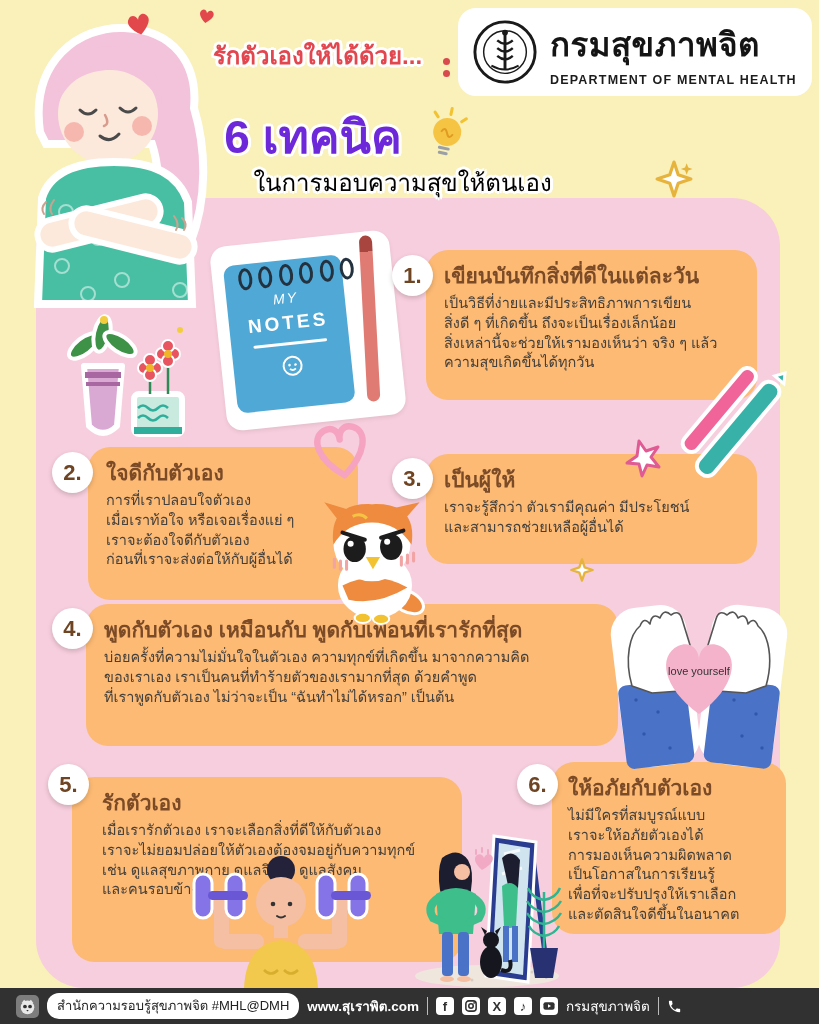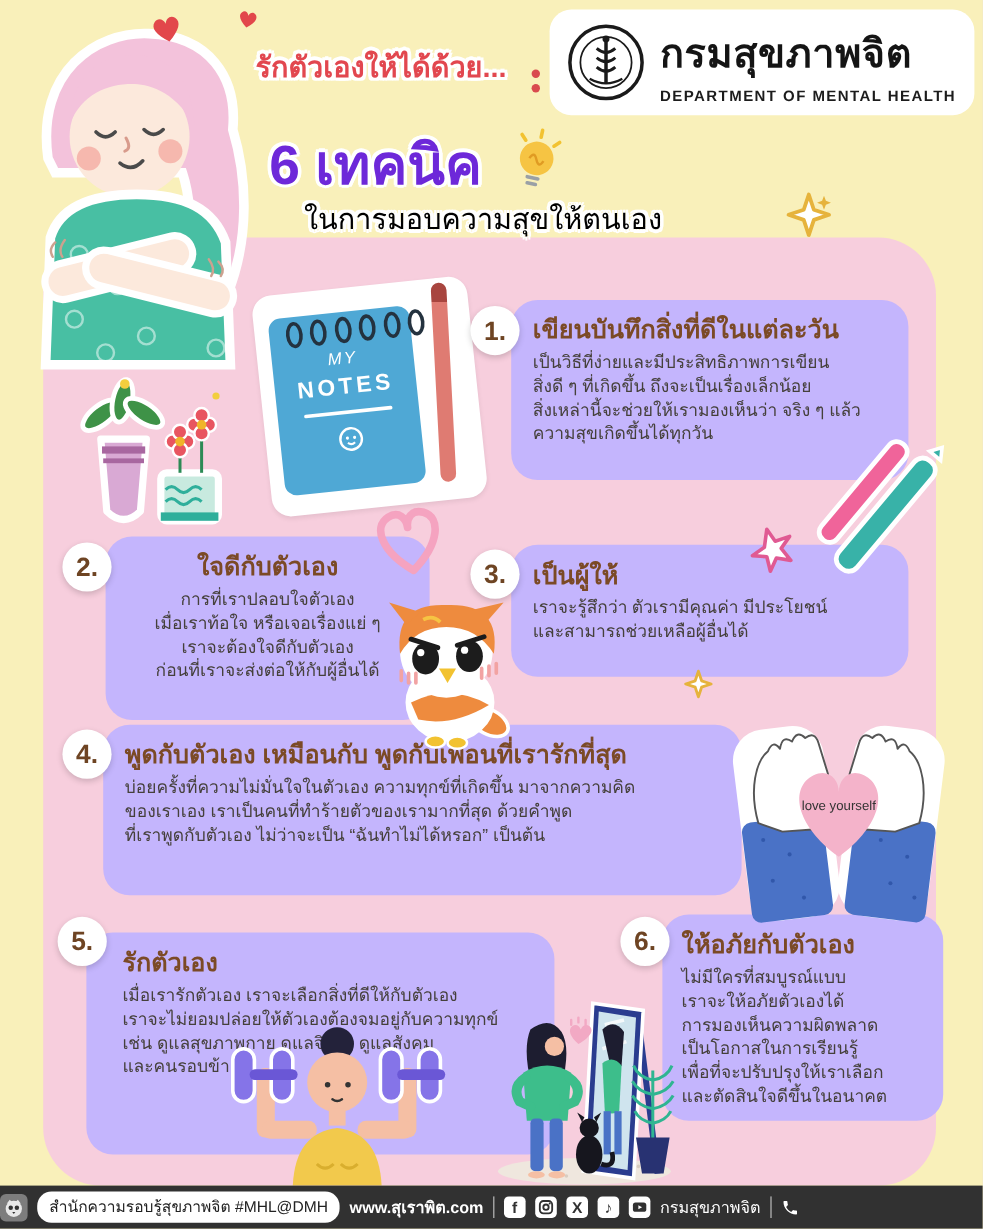--- a/index.html
+++ b/index.html
@@ -23,29 +23,29 @@
     color:#6d28d9; z-index:11; }
   .title3 { left:150px; top:163px; width:505px; text-align:center; font-size:24px; font-weight:normal;
     color:#000000; z-index:11; }
   .decor-dots { left:443px; top:58px; z-index:11; }
   .decor-dots i { display:block; width:7px; height:7px; border-radius:50%; background:#D94A4E; margin-bottom:5px; }
 
   
   .pink-panel { left:36px; top:198px; width:744px; height:790px; background:#F7CEDD; border-radius:48px; z-index:1; }
 
   
-  .card { position:absolute; background:#c4b5fd; border-radius:22px; z-index:3; }
+  .card { position:absolute; background:#fdba74; border-radius:22px; z-index:3; }
   .card .c-title { color:#7B4A26; font-weight:bold; font-size:21px; padding:13px 18px 0; line-height:1.25; }
   .card .c-body { color:#45403B; font-size:14.5px; line-height:1.36; padding:5px 18px 10px; white-space:pre-line; }
   .num { position:absolute; width:41px; height:41px; border-radius:50%; background:#fff; color:#6E4423;
     font-weight:bold; font-size:22px; display:flex; align-items:center; justify-content:center;
     box-shadow:0 2px 5px rgba(0,0,0,.18); z-index:6; }
 
   .card1 { left:426px; top:250px; width:331px; height:150px; }
-  .card2 { left:88px;  top:447px; width:270px; height:153px;text-align:center; }
+  .card2 { left:88px;  top:447px; width:270px; height:153px; }
   .card3 { left:426px; top:454px; width:331px; height:110px;font-family:Liberation Serif, serif; }
   .card4 { left:86px;  top:604px; width:532px; height:142px; }
   .card5 { left:72px;  top:762px; width:390px; height:185px;margin-top:15px; }
   .card5 .c-title { padding-left:30px; }
   .card5 .c-body  { padding-left:30px; }
   .card6 { left:552px; top:762px; width:234px; height:172px; }
   .card6 .c-title { padding:13px 14px 0 16px; }
   .card6 .c-body  { padding:5px 10px 10px 16px; }
 
   
@@ -56,21 +56,21 @@
   .nb-rings i { width:14px; height:22px; border:3px solid #24323F; border-radius:50%; background:transparent; }
   .nb-my { text-align:center; color:#fff; font-style:italic; font-size:14px; letter-spacing:2px; margin-top:30px; }
   .nb-notes { text-align:center; color:#fff; font-size:19px; font-weight:bold; letter-spacing:3px; margin-top:6px; }
   .nb-line { width:74px; height:3px; background:#fff; border-radius:2px; margin:8px auto 10px; }
   .nb-smiley { margin:0 auto; width:22px; }
   .pencil { position:absolute; left:146px; top:4px; width:13px; height:166px; border-radius:7px;
     background:linear-gradient(#A8453F 0 16px, #DF7B72 16px); box-shadow:0 0 0 4px #fff; transform:rotate(3deg); }
 
   
   .footer { position:absolute; left:0; bottom:0; width:100%; height:36px; background:#313131; z-index:50;
-    display:flex; align-items:center; gap:8px; padding:0 0; color:#fff; font-size:13.5px; }
+    display:flex; align-items:center; gap:8px; padding:0 16px; color:#fff; font-size:13.5px; }
   .credit-pill { background:#fff; color:#222; border-radius:12px; padding:2px 10px 3px; font-size:13px; white-space:nowrap; }
   .f-divider { width:1px; height:18px; background:#bbb; }
   .soc { width:18px; height:18px; background:#fff; color:#313131; border-radius:4px; display:flex;
     align-items:center; justify-content:center; font-size:13px; font-weight:bold; }
   .owl-chip { width:23px; height:23px; background:#7d7d7d; border-radius:5px; display:flex; align-items:center; justify-content:center; }
   .f-text { white-space:nowrap; }
 </style>
 </head>
 <body>
 

